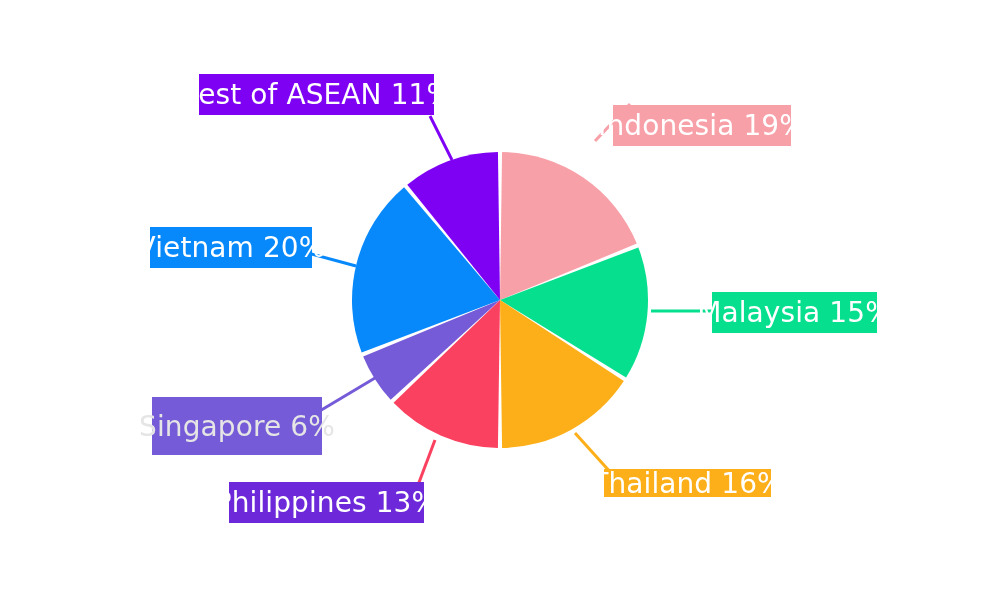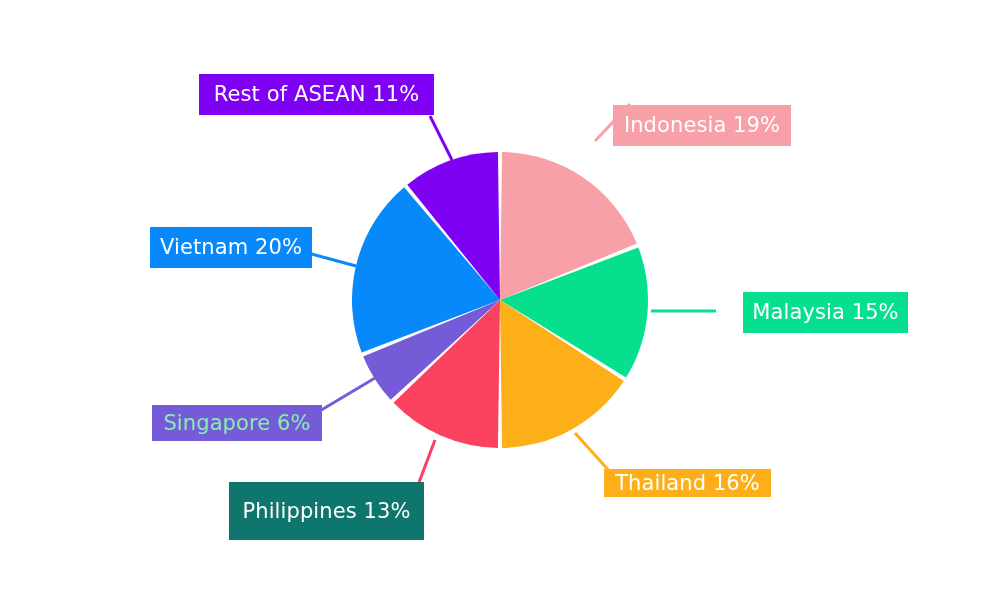--- a/index.html
+++ b/index.html
@@ -27,21 +27,21 @@
   }
   .label-box {
     position: absolute;
     display: flex;
     align-items: center;
     justify-content: center;
     box-sizing: border-box;
     height: 41px;
     padding: 12px 12px;
     color: #ffffff;
-    font-size: 21px;
+    font-size: 28px;
     line-height: 41px;
     white-space: nowrap;
     letter-spacing: 0.1px;
   }
 </style>
 </head>
 <body>
 
 <div id="chart-root">
 
@@ -61,21 +61,21 @@
         <path d="M 500 300 L 623.84 381.04 A 148 148 0 0 1 502.07 447.99 Z" fill="#fcaf18"></path>
         <path d="M 500 300 L 497.93 447.99 A 148 148 0 0 1 393.54 402.81 Z" fill="#fb4160"></path>
         <path d="M 500 300 L 390.71 399.80 A 148 148 0 0 1 363.17 356.40 Z" fill="#765bd8"></path>
         <path d="M 500 300 L 361.65 352.56 A 148 148 0 0 1 404.08 187.29 Z" fill="#0789fc"></path>
         <path d="M 500 300 L 407.26 184.66 A 148 148 0 0 1 497.93 152.01 Z" fill="#7f01f4"></path>
       </g>
   </svg>
 
   <div id="label-layer">
       <div class="label-box" style="left: 613px; top: 97px; width: 178px; height: 41px; background: rgb(248, 160, 168); color: rgb(255, 255, 255); margin-top: 8px;">Indonesia 19%</div>
-      <div class="label-box" style="left: 743px; top: 292px; width: 165px; height: 41px; background: rgb(6, 223, 142); color: rgb(255, 255, 255);">Malaysia 15%</div>
+      <div class="label-box" style="left: 712px; top: 292px; width: 165px; height: 41px; background: rgb(6, 223, 142); color: rgb(255, 255, 255);">Malaysia 15%</div>
       <div class="label-box" style="left: 604px; top: 469px; width: 167px; height: 28px; background: rgb(252, 175, 24); color: rgb(255, 255, 255);">Thailand 16%</div>
-      <div class="label-box" style="left: 229px; top: 482px; width: 195px; height: 58px; background: #0f766e; color: rgb(255, 255, 255);">Philippines 13%</div>
-      <div class="label-box" style="left: 152px; top: 397px; width: 170px; height: 36px; background: rgb(118, 91, 216); color: #86efac; margin-top: 8px;">Singapore 6%</div>
+      <div class="label-box" style="left: 229px; top: 482px; width: 195px; height: 41px; background: #6d28d9; color: rgb(255, 255, 255);">Philippines 13%</div>
+      <div class="label-box" style="left: 152px; top: 397px; width: 170px; height: 58px; background: rgb(118, 91, 216); color: #e5e5e5;">Singapore 6%</div>
       <div class="label-box" style="left: 134px; top: 227px; width: 162px; height: 41px; background: rgb(7, 137, 252); color: rgb(255, 255, 255); margin-left: 16px;">Vietnam 20%</div>
       <div class="label-box" style="left: 199px; top: 74px; width: 235px; height: 41px; background: rgb(127, 1, 244); color: rgb(255, 255, 255);">Rest of ASEAN 11%</div>
     </div>
 
 </div>
 
 </body></html>

